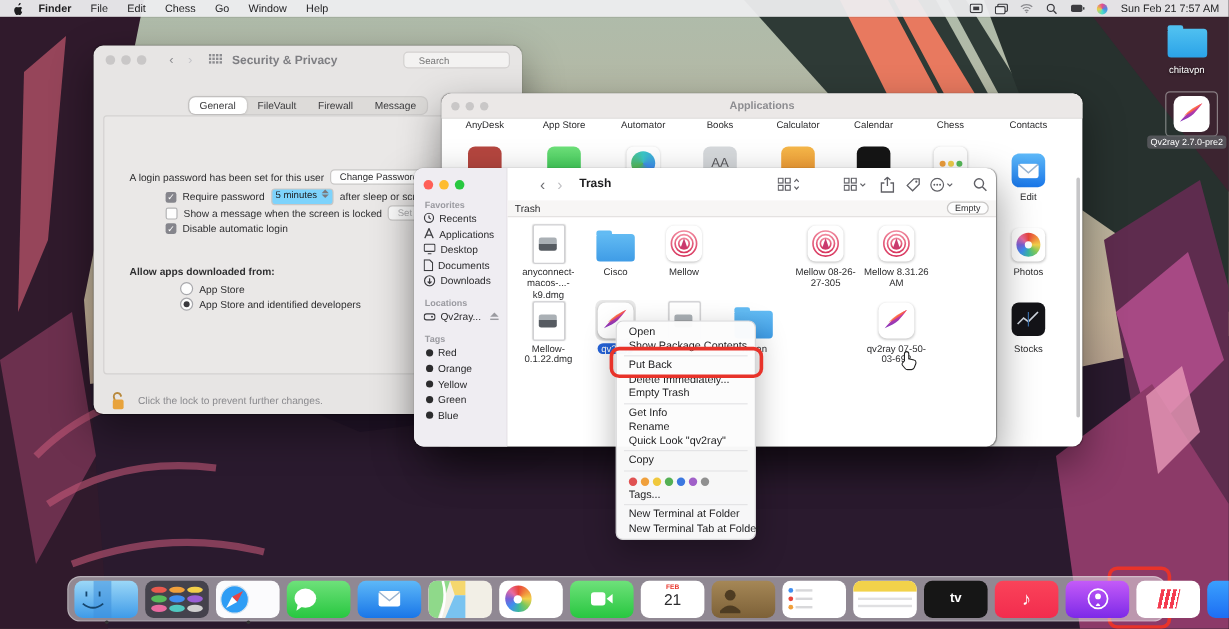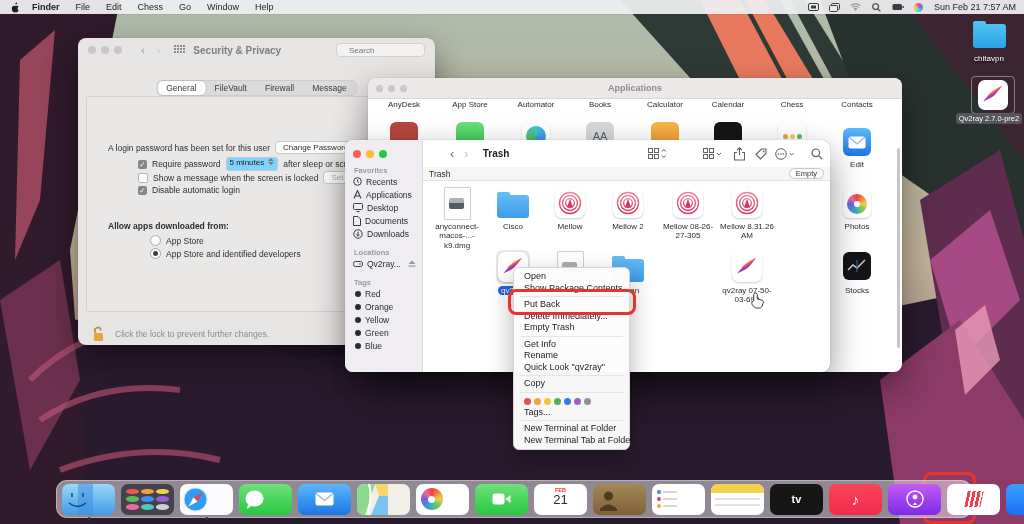--- a/index.html
+++ b/index.html
@@ -448,66 +448,57 @@
                 <circle cx="16" cy="16" r="12" stroke-width="1.6"></circle>
                 <circle cx="16" cy="16" r="8.5" stroke-width="1.6"></circle>
                 <circle cx="16" cy="16" r="5" stroke-width="1.6"></circle>
               </g>
               <path d="M16 11 L19.5 21 H12.5 Z" fill="#c93a6e"></path>
             </svg>
           </div>
         </div>
       <div class="flabel">Mellow</div>
     </div>
-    <div class="fcell" style="left:254px;top:46px">
+    <div class="fcell" style="left:314px;top:46px">
       <div class="fico">
           <div class="appsq">
             <svg width="28" height="28" viewBox="0 0 32 32">
               <g fill="none" stroke="url(#mlg)">
                 <circle cx="16" cy="16" r="12" stroke-width="1.6"></circle>
                 <circle cx="16" cy="16" r="8.5" stroke-width="1.6"></circle>
                 <circle cx="16" cy="16" r="5" stroke-width="1.6"></circle>
               </g>
               <path d="M16 11 L19.5 21 H12.5 Z" fill="#c93a6e"></path>
             </svg>
           </div>
         </div>
-      <div class="flabel">Mellow 2</div>
-    </div>
-    <div class="fcell" style="left:314px;top:46px">
+      <div class="flabel">Mellow 08-26-27-305</div>
+    </div>
+    <div class="fcell" style="left:373px;top:46px">
       <div class="fico">
           <div class="appsq">
             <svg width="28" height="28" viewBox="0 0 32 32">
               <g fill="none" stroke="url(#mlg)">
                 <circle cx="16" cy="16" r="12" stroke-width="1.6"></circle>
                 <circle cx="16" cy="16" r="8.5" stroke-width="1.6"></circle>
                 <circle cx="16" cy="16" r="5" stroke-width="1.6"></circle>
               </g>
               <path d="M16 11 L19.5 21 H12.5 Z" fill="#c93a6e"></path>
             </svg>
           </div>
         </div>
-      <div class="flabel">Mellow 08-26-27-305</div>
-    </div>
-    <div class="fcell" style="left:373px;top:46px">
-      <div class="fico">
-          <div class="appsq">
-            <svg width="28" height="28" viewBox="0 0 32 32">
-              <g fill="none" stroke="url(#mlg)">
-                <circle cx="16" cy="16" r="12" stroke-width="1.6"></circle>
-                <circle cx="16" cy="16" r="8.5" stroke-width="1.6"></circle>
-                <circle cx="16" cy="16" r="5" stroke-width="1.6"></circle>
-              </g>
-              <path d="M16 11 L19.5 21 H12.5 Z" fill="#c93a6e"></path>
-            </svg>
-          </div>
-        </div>
       <div class="flabel">Mellow 8.31.26 AM</div>
     </div>
 
+    <div class="fcell" style="left:83px;top:110px">
+      <div class="fico">
+          <div class="ficon-dmg"></div>
+        </div>
+      <div class="flabel">Mellow-0.1.22.dmg</div>
+    </div>
     <div class="fcell" style="left:139px;top:110px">
       <div class="fico selbg">
           <div class="appsq">
             <svg width="26" height="26" viewBox="0 0 32 32">
               <path d="M27 5 C19 9 10 16 4 24 C10 21 15 19 18 16 C21 13 24 9 27 5 Z" fill="url(#qvg)"></path>
               <path d="M27 5 C20 8 13 12 8 18 C14 15 20 12 27 5 Z" fill="#ff6a3d" opacity="0.85"></path>
             </svg>
           </div>
         </div>
       <div class="flabel sel">qv2ray</div>

